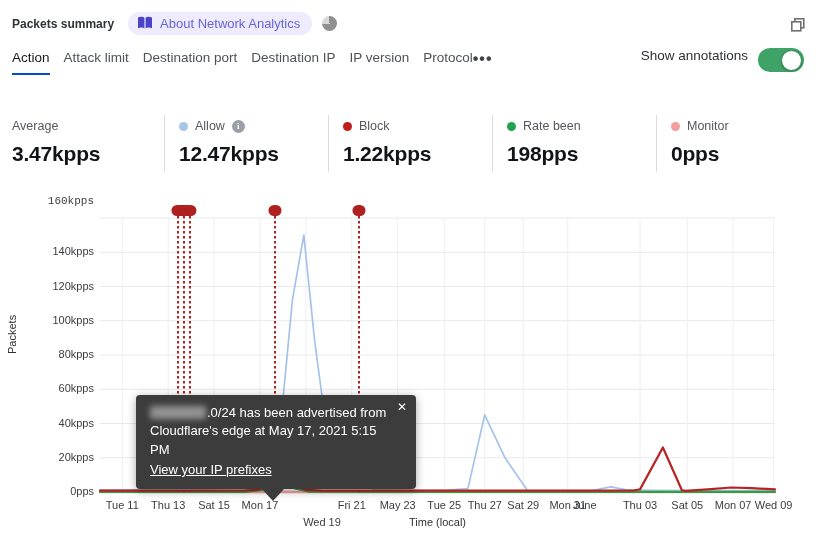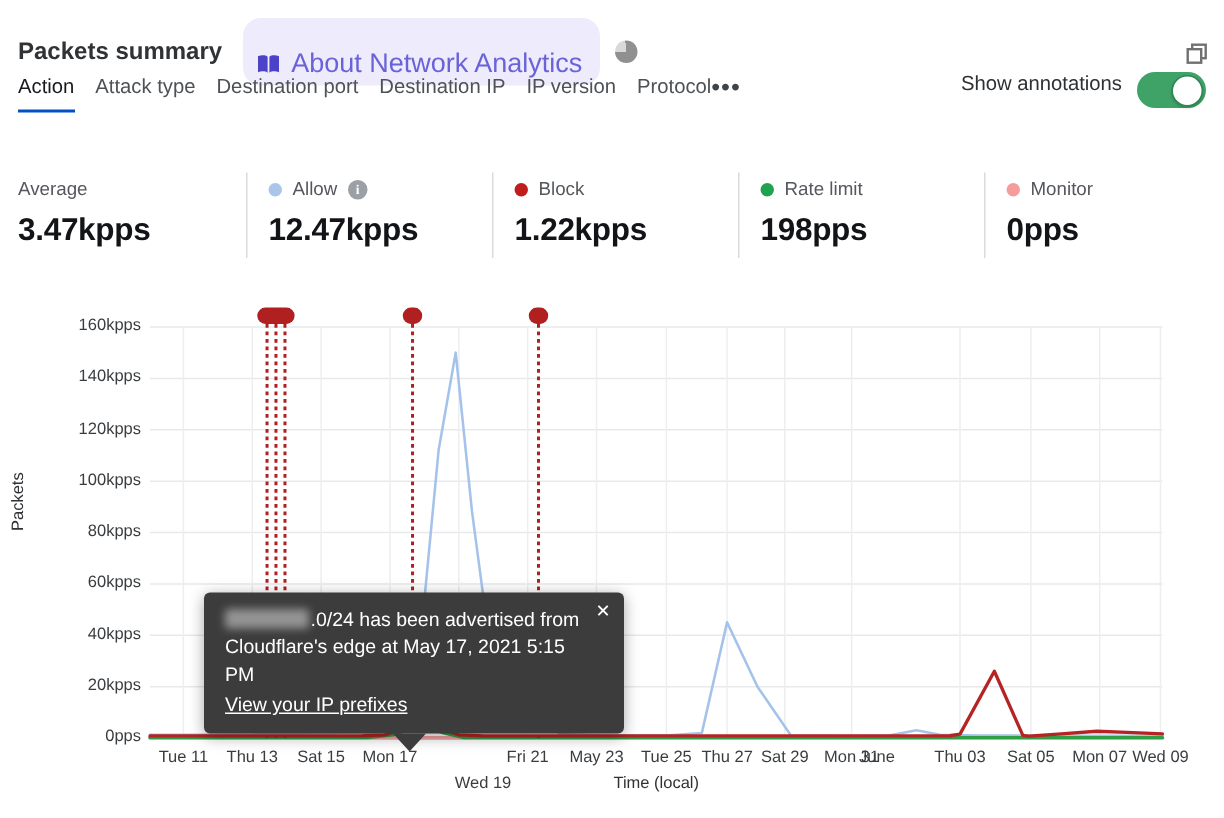--- a/index.html
+++ b/index.html
@@ -6,25 +6,25 @@
   html,body { width: 816px; height: 545px; }
   body {
     font-family: "Liberation Sans", sans-serif;
     background: #ffffff;
     color: #2b2d30;
     position: relative;
     overflow: hidden;
   }
   
   .header { position: absolute; top: 12px; left: 12px; right: 10px; display: flex; align-items: center; }
-  .page-title { font-size: 16px; font-weight: 700; color: #303336; }
+  .page-title { font-size: 12px; font-weight: 700; color: #303336; }
   .badge {
-    margin-left: 14px; display: inline-flex; align-items: center; gap: 7px;
+    margin-left: 14px; display: inline-flex; align-items: flex-start; gap: 7px;
     background: #edebfc; color: #6a63d8; border-radius: 12px;
-    padding: 20px 12px 4px 9px; font-size: 18px; cursor: pointer;
+    padding: 4px 12px 4px 9px; font-size: 13px; cursor: pointer;
   }
   .pie-icon {
     width: 15px; height: 15px; border-radius: 50%; margin-left: 10px;
     background: conic-gradient(from -90deg, #d9d9d9 0 85deg, #909090 85deg 360deg);
   }
   .spacer { flex: 1; }
   
   .tabs-row { position: absolute; top: 50px; left: 12px; right: 12px; display: flex; align-items: flex-start; }
   .tabs { display: flex; gap: 14px; font-size: 13.5px; color: #4e5257; }
   .tab { padding-bottom: 8px; cursor: pointer; border-bottom: 2px solid transparent; }
@@ -102,21 +102,21 @@
     <svg width="16" height="16" viewBox="0 0 16 16">
       <rect x="4.8" y="1.8" width="9" height="9" fill="none" stroke="#707070" stroke-width="1.6"></rect>
       <rect x="1.8" y="4.8" width="9" height="9" fill="#ffffff" stroke="#707070" stroke-width="1.6"></rect>
     </svg>
   </span>
 </div>
 
 <div class="tabs-row">
   <div class="tabs" id="tabs">
       <div class="tab active">Action</div>
-      <div class="tab">Attack type</div>
+      <div class="tab">Attack limit</div>
       <div class="tab">Destination port</div>
       <div class="tab">Destination IP</div>
       <div class="tab">IP version</div>
       <div class="tab">Protocol</div>
     </div>
   <div class="tab-more">•••</div>
   <span class="spacer"></span>
   <div class="annotations-ctl">
     <span class="annotations-label">Show annotations</span>
     <div class="toggle">
@@ -143,36 +143,36 @@
     <div class="stat" style="width: 164px;">
       <div class="stat-label-row">
         <span class="dot" style="background: rgb(194, 29, 29);"></span>
         <span>Block</span>
       </div>
       <div class="stat-value">1.22kpps</div>
     </div>
     <div class="stat" style="width: 164px;">
       <div class="stat-label-row">
         <span class="dot" style="background: rgb(31, 163, 79);"></span>
-        <span>Rate limit</span>
+        <span>Rate been</span>
       </div>
       <div class="stat-value">198pps</div>
     </div>
     <div class="stat" style="width: 150px;">
       <div class="stat-label-row">
         <span class="dot" style="background: rgb(245, 157, 157);"></span>
         <span>Monitor</span>
       </div>
       <div class="stat-value">0pps</div>
     </div>
   </div>
 
 <div class="chart">
   <div class="y-labels" id="y-labels">
-      <span style="top: 21px;">160kpps</span>
+      <span style="top: 5px; font-family: Liberation Mono, monospace;">160kpps</span>
       <span style="top: 55.25px;">140kpps</span>
       <span style="top: 89.5px;">120kpps</span>
       <span style="top: 123.75px;">100kpps</span>
       <span style="top: 158px;">80kpps</span>
       <span style="top: 192.25px;">60kpps</span>
       <span style="top: 226.5px;">40kpps</span>
       <span style="top: 260.75px;">20kpps</span>
       <span style="top: 295px;">0pps</span>
     </div>
   <span class="y-axis-title">Packets</span>

